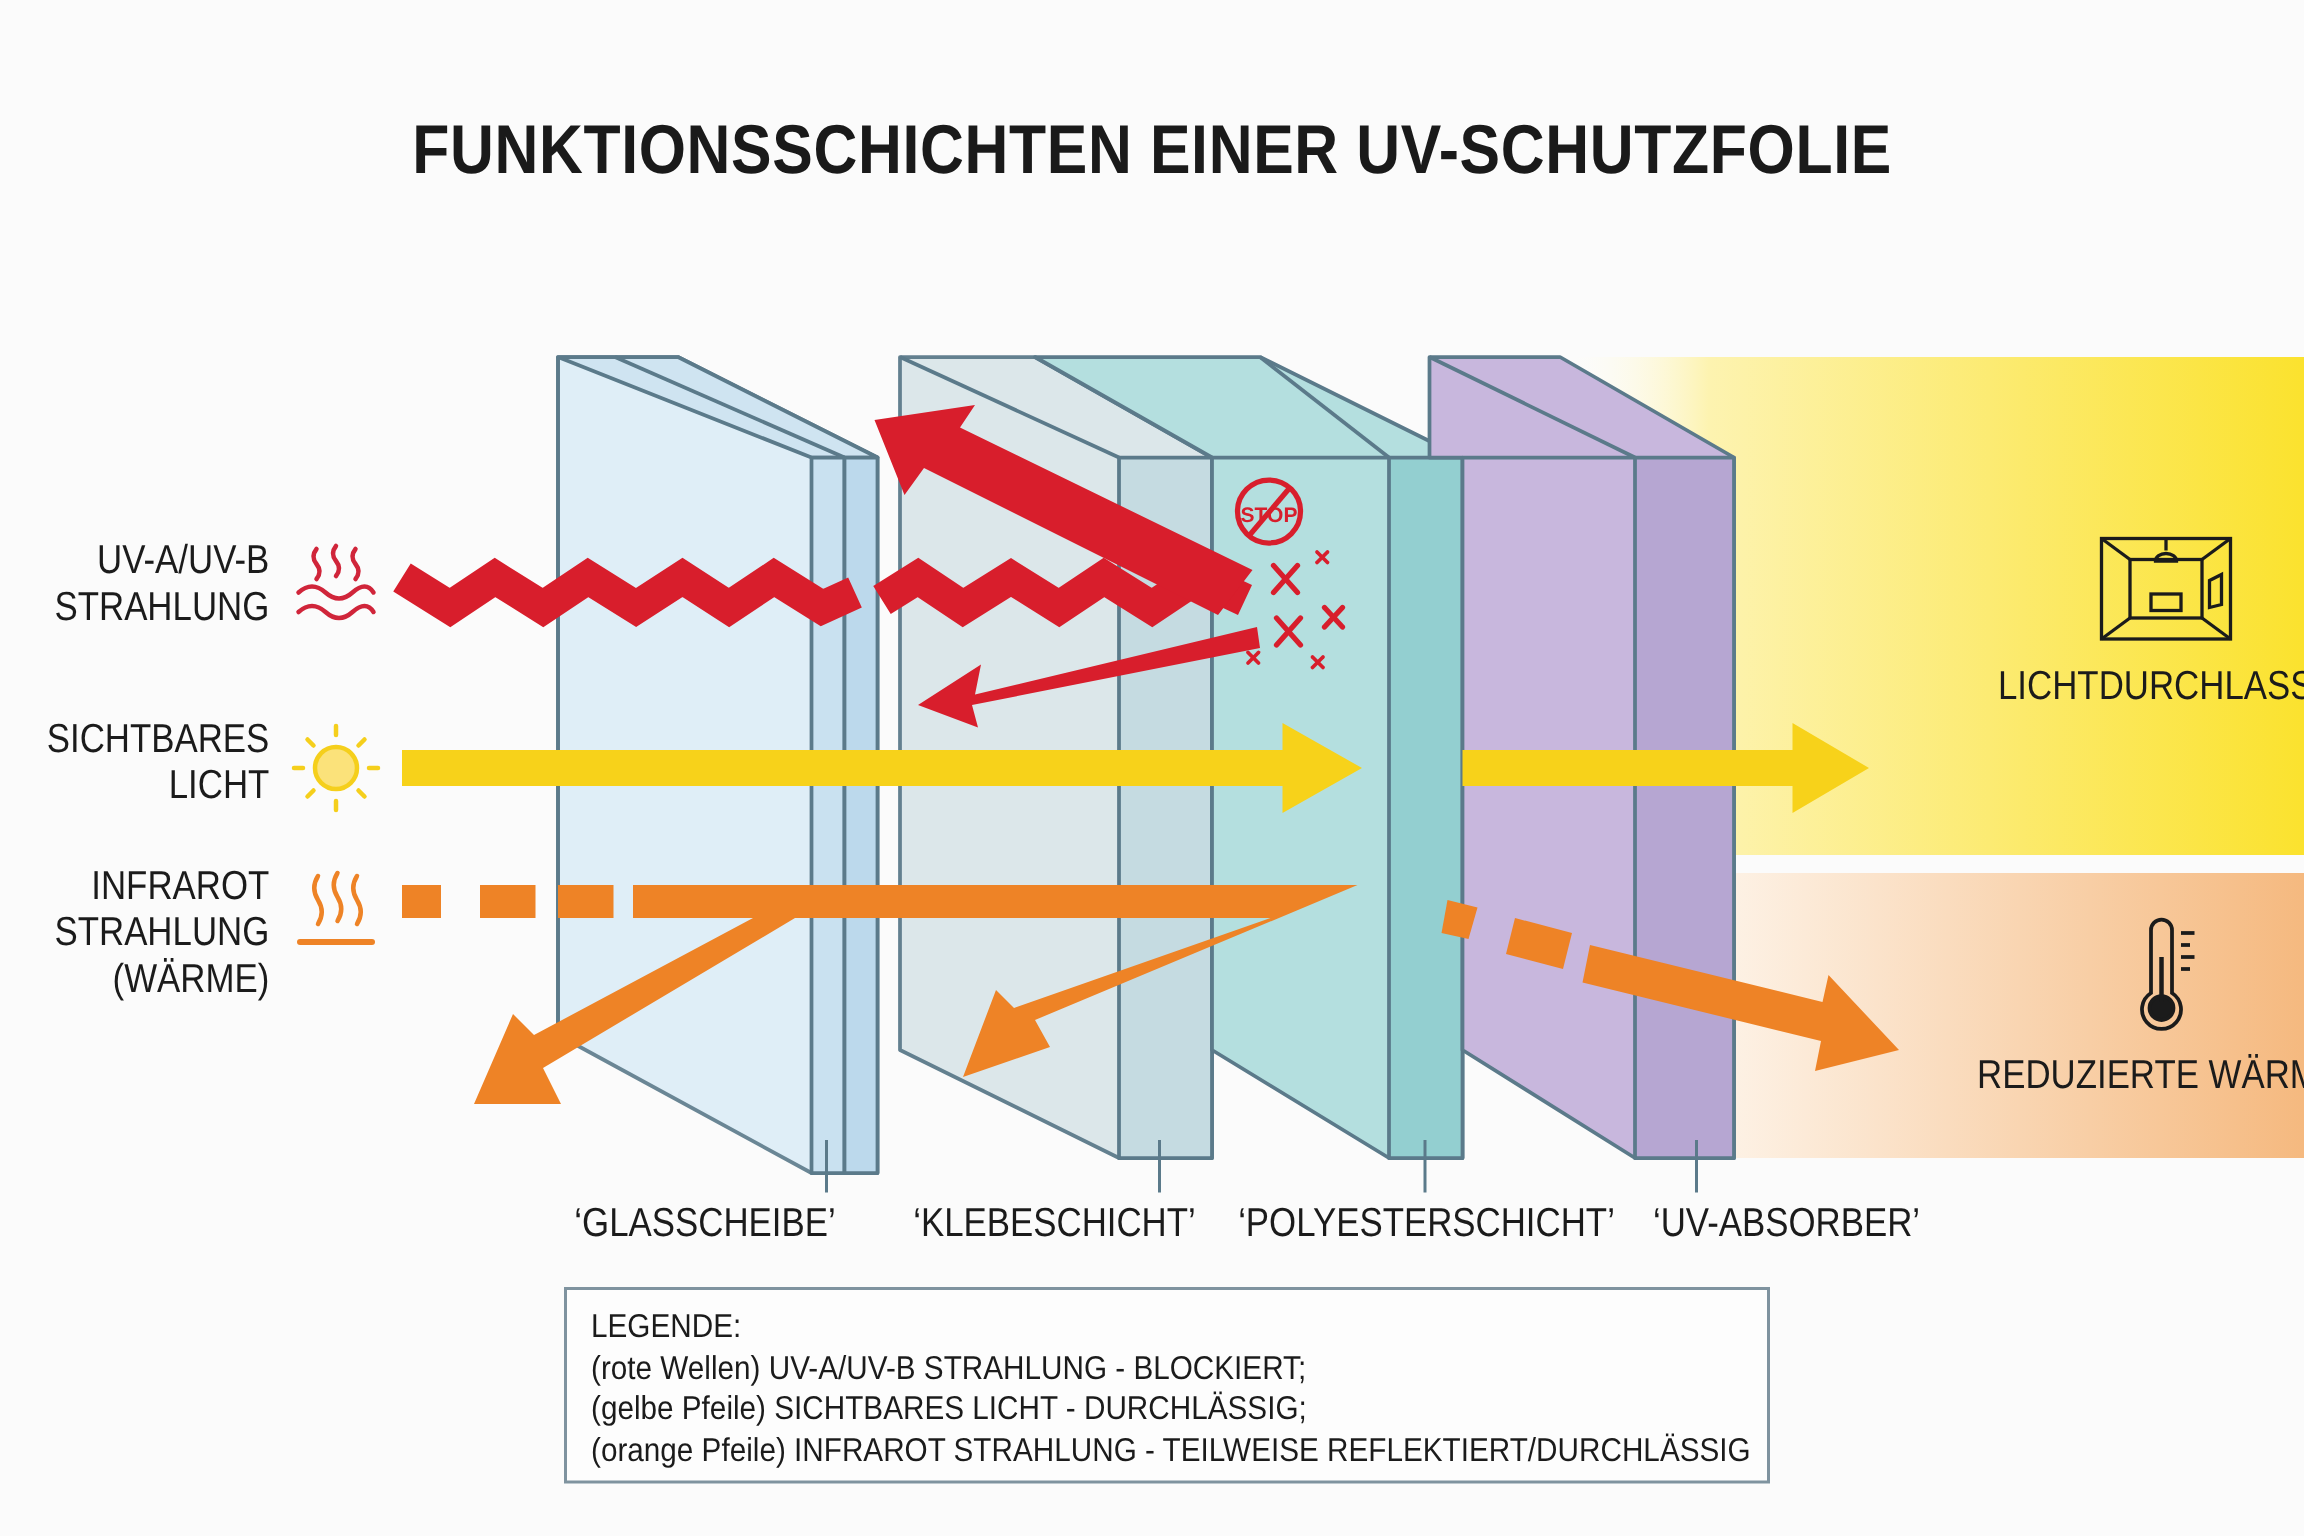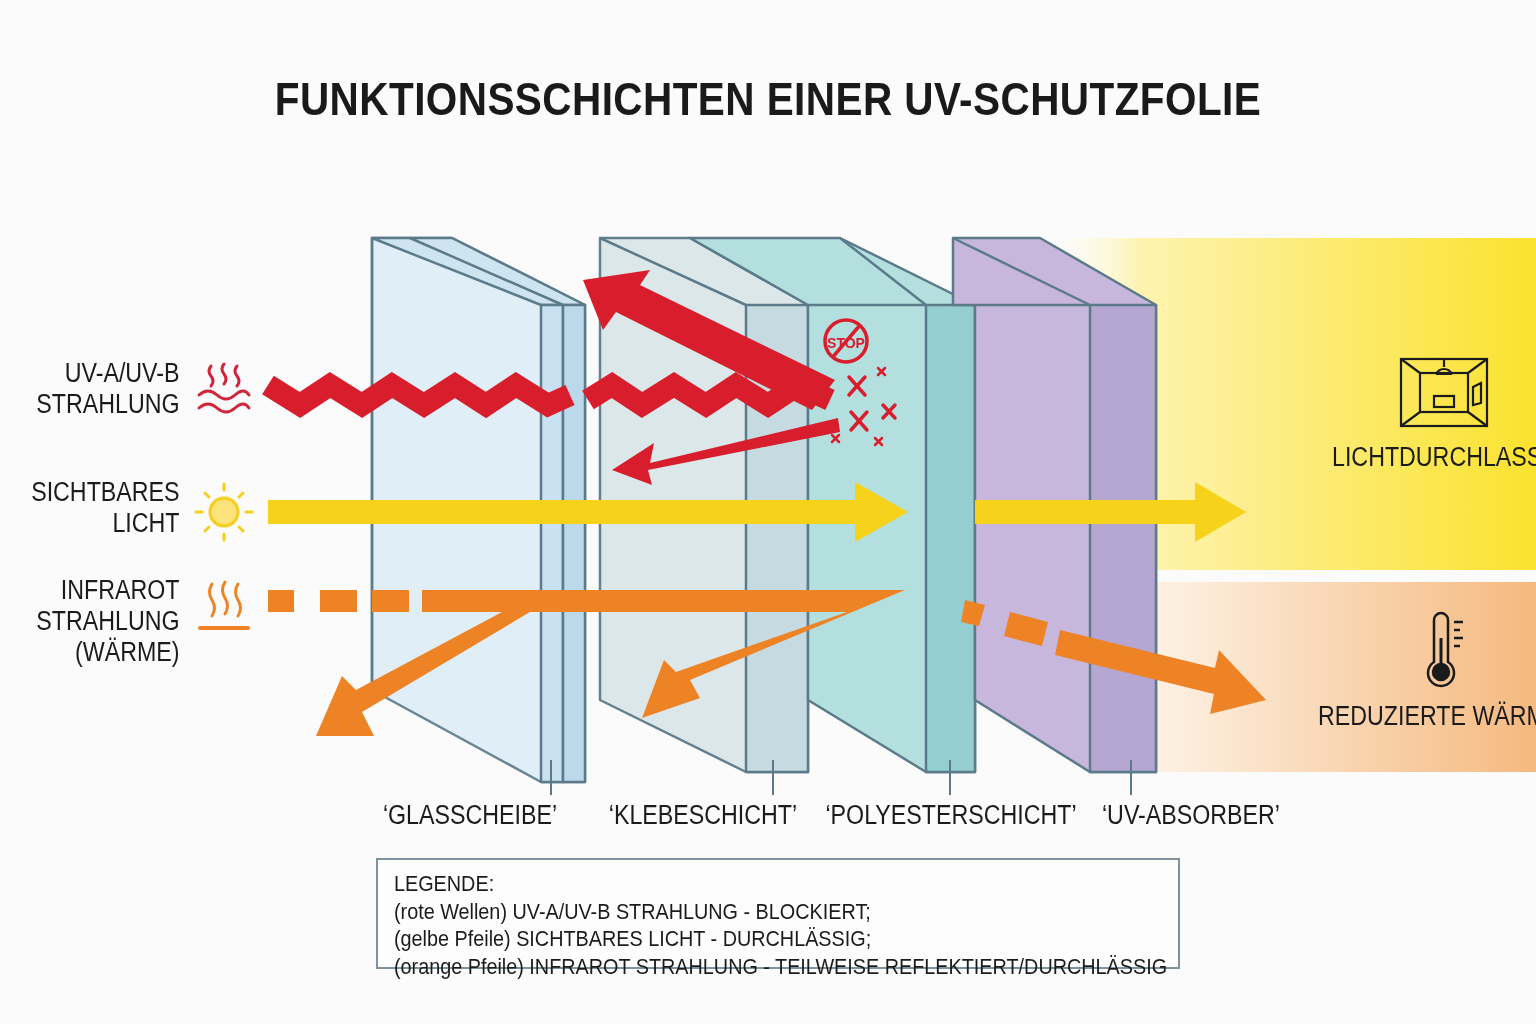--- a/index.html
+++ b/index.html
@@ -25,21 +25,21 @@
   }
   .out-label {
     position: absolute; font-size: 27px; color: #1b1b1b; white-space: nowrap;
     transform: scaleX(0.86); transform-origin: left center;
   }
   .layer-label {
     position: absolute; top: 800px; font-size: 27px; color: #1b1b1b; white-space: nowrap;
     transform: translateX(-50%) scaleX(0.86);
   }
   .legend {
-    position: absolute; left: 376px; top: 858px; width: 804px; height: 111px;
+    position: absolute; left: 376px; top: 858px; width: 804px; height: 131px;
     border: 2px solid #7f939f; background: #fdfdfd; box-sizing: border-box;
     padding: 10px 0 0 16px;
   }
   .legend-line {
     font-size: 22px; line-height: 27.5px; color: #1b1b1b; white-space: nowrap;
     transform: scaleX(0.9); transform-origin: left center;
   }
 </style>
 </head>
 <body>

